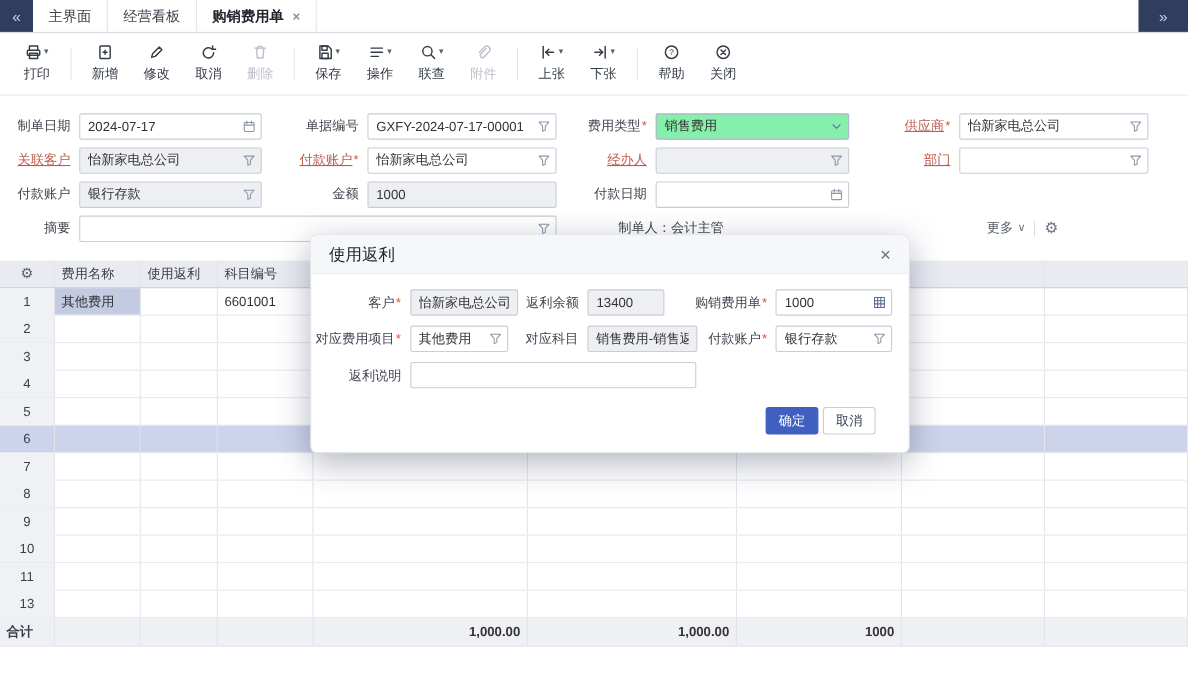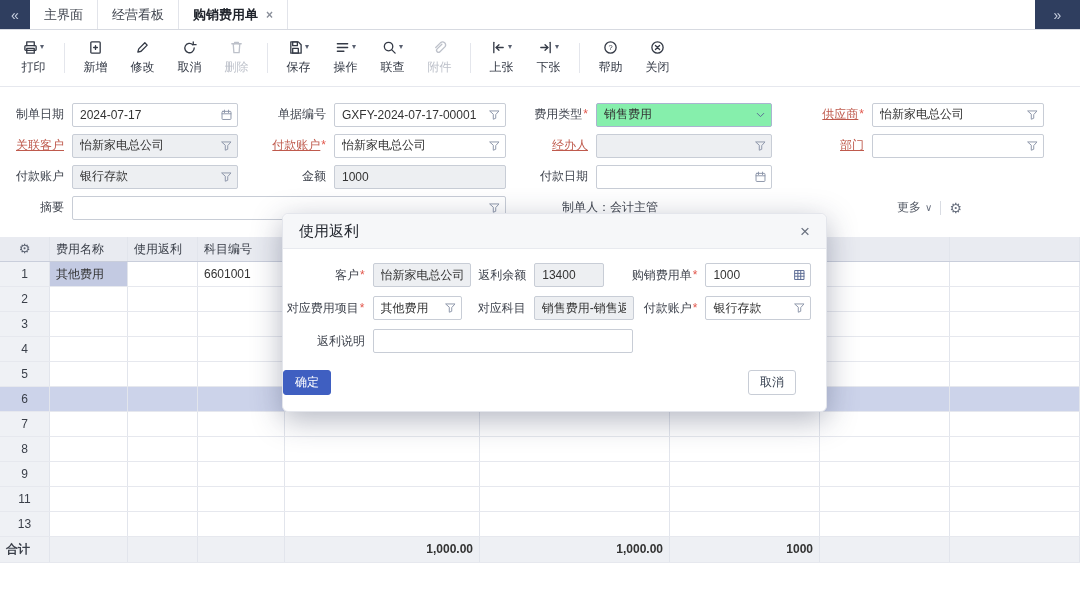--- a/index.html
+++ b/index.html
@@ -76,21 +76,21 @@
   .modal { position:absolute; left:282px; top:213px; width:545px; background:#fff; border-radius:6px;
            border:1px solid #e4e6ec; box-shadow:0 8px 30px rgba(40,50,80,.35); z-index:20; }
   .mhead { height:35px; display:flex; align-items:center; justify-content:space-between; padding:0 16px;
            background:#f6f7f9; border-bottom:1px solid #e8eaef; border-radius:6px 6px 0 0; }
   .mtitle { font-size:15px; color:#23272f; }
   .mclose { font-size:17px; color:#6b7280; cursor:pointer; line-height:1; }
   .mbody { padding:14px 15px 16px 0; }
   .mrow { display:flex; align-items:center; margin-bottom:9px; }
   .mlabel { text-align:right; padding-right:8px; color:#40454f; white-space:nowrap; }
   .ml90{width:90px} .ml64{width:64px} .ml102{width:102px} .ml72{width:72px}
-  .mbtns { display:flex; justify-content:space-between; gap:22px; padding:8px 15px 0 0; }
+  .mbtns { display:flex; justify-content:flex-end; gap:4px; padding:8px 15px 0 0; }
   .btn { min-width:48px; height:25px; border:1px solid #c8cdd6; background:#fff; border-radius:3px;
          font-size:12px; color:#374151; cursor:pointer; font-family:inherit; }
   .btn.primary { background:#3f5fc1; border-color:#3f5fc1; color:#fff; }
 </style>
 </head>
 <body>
 
 <div class="tabbar">
   <div class="tcol">«</div>
   <div class="tab">
@@ -501,20 +501,31 @@
         <div class="cell" style="width: 78px;"></div>
         <div class="cell" style="width: 70px;"></div>
         <div class="cell" style="width: 87px;"></div>
         <div class="cell" style="width: 195px;"></div>
         <div class="cell" style="width: 190px;"></div>
         <div class="cell" style="width: 150px;"></div>
         <div class="cell" style="width: 130px;"></div>
         <div class="cell" style="width: 130px;"></div>
       </div>
       <div class="trowt">
+        <div class="cell numcell">10</div>
+        <div class="cell" style="width: 78px;"></div>
+        <div class="cell" style="width: 70px;"></div>
+        <div class="cell" style="width: 87px;"></div>
+        <div class="cell" style="width: 195px;"></div>
+        <div class="cell" style="width: 190px;"></div>
+        <div class="cell" style="width: 150px;"></div>
+        <div class="cell" style="width: 130px;"></div>
+        <div class="cell" style="width: 130px;"></div>
+      </div>
+      <div class="trowt">
         <div class="cell numcell">11</div>
         <div class="cell" style="width: 78px;"></div>
         <div class="cell" style="width: 70px;"></div>
         <div class="cell" style="width: 87px;"></div>
         <div class="cell" style="width: 195px;"></div>
         <div class="cell" style="width: 190px;"></div>
         <div class="cell" style="width: 150px;"></div>
         <div class="cell" style="width: 130px;"></div>
         <div class="cell" style="width: 130px;"></div>
       </div>

